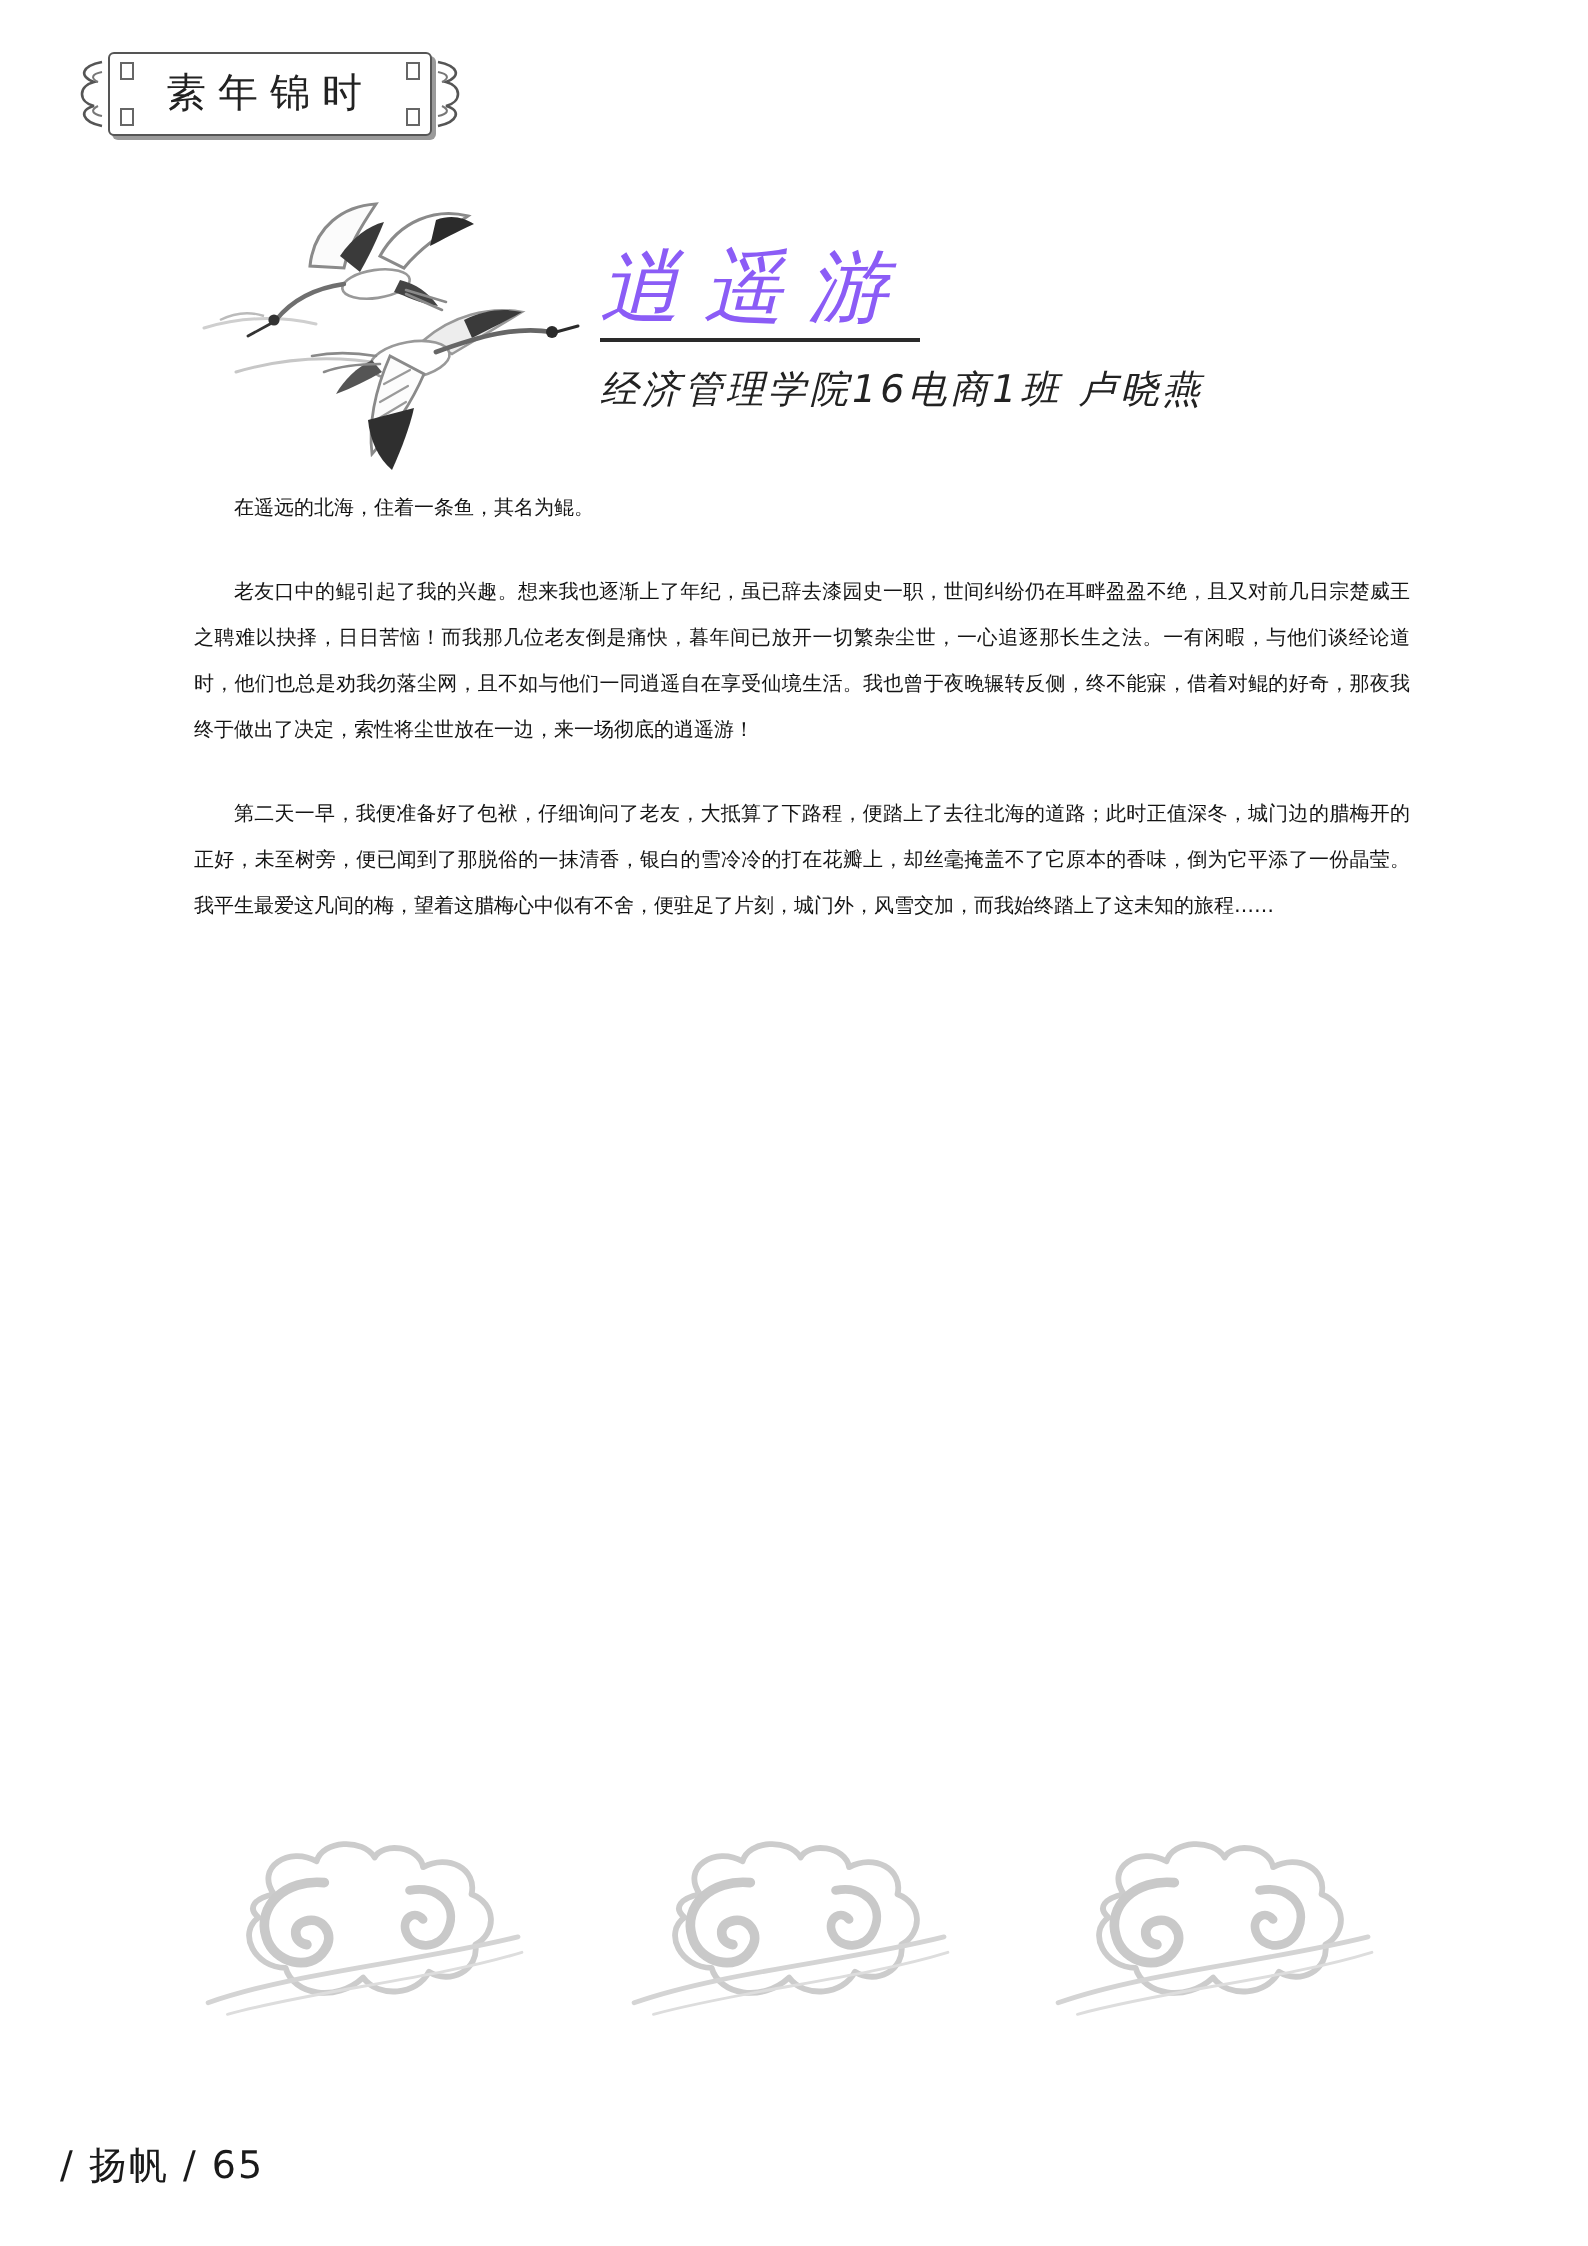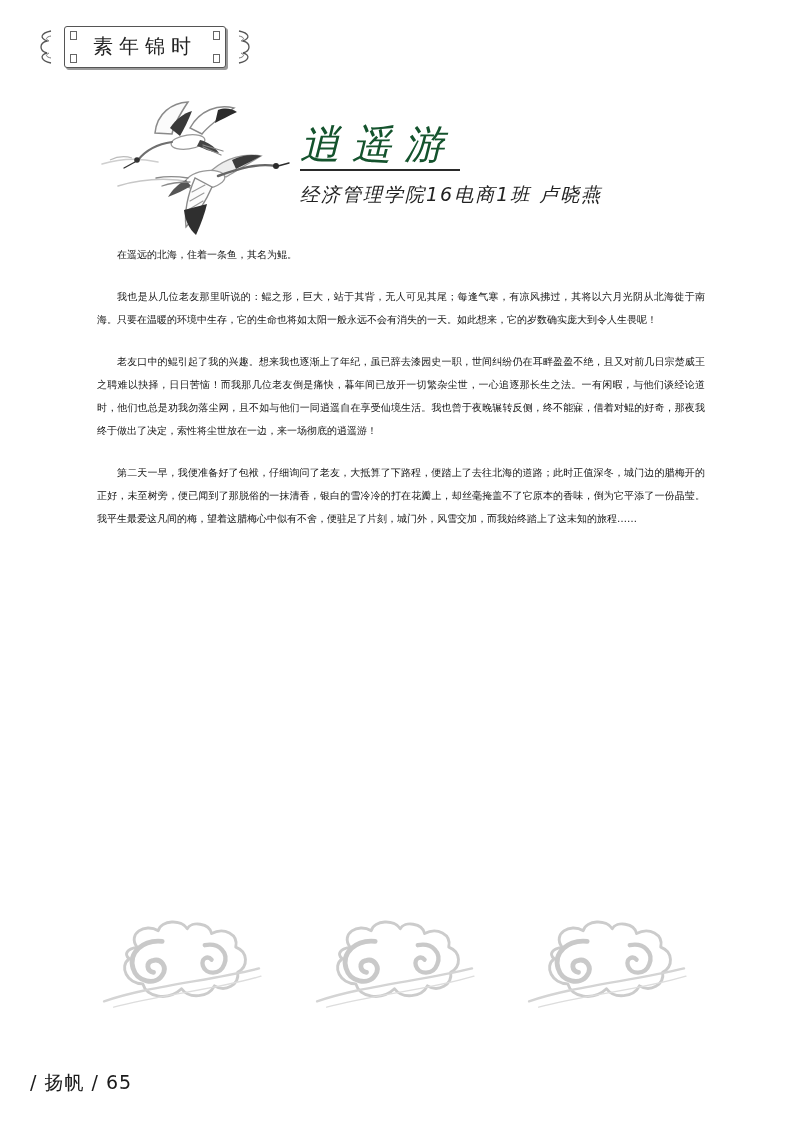--- a/index.html
+++ b/index.html
@@ -13,21 +13,20 @@
     color: #1c1c1c;
   }
 
   
   .banner {
     position: absolute;
     left: 36px;
     top: 26px;
     display: flex;
     align-items: center;
-    gap: 10px;
   }
   .banner-box {
     position: relative;
     border: 1px solid #555;
     border-radius: 3px;
     box-shadow: 2px 2px 0 #9a9a9a;
     background: #fff;
     padding: 6px 28px 7px 28px;
     margin: 0 2px;
   }
@@ -62,21 +61,21 @@
   .title-block {
     position: absolute;
     left: 300px;
     top: 122px;
   }
   .article-title {
     display: inline-block;
     font-size: 40px;
     font-style: italic;
     letter-spacing: 12px;
-    color: #14532d;
+    color: #8b5cf6;
     border-bottom: 2px solid #2a2a2a;
     padding-bottom: 3px;
     padding-right: 4px;
     line-height: 1.1;
   }
   .article-byline {
     margin-top: 11px;
     font-size: 19px;
     font-style: italic;
     letter-spacing: 2px;
@@ -188,21 +187,20 @@
     </svg>
   </div>
 
   <div class="title-block">
     <div class="article-title">逍遥游</div>
     <div class="article-byline">经济管理学院16电商1班 卢晓燕</div>
   </div>
 
   <div class="article-body">
       <p>在遥远的北海，住着一条鱼，其名为鲲。</p>
-      <p>我也是从几位老友那里听说的：鲲之形，巨大，站于其背，无人可见其尾；每逢气寒，有凉风拂过，其将以六月光阴从北海徙于南海。只要在温暖的环境中生存，它的生命也将如太阳一般永远不会有消失的一天。如此想来，它的岁数确实庞大到令人生畏呢！</p>
       <p>老友口中的鲲引起了我的兴趣。想来我也逐渐上了年纪，虽已辞去漆园史一职，世间纠纷仍在耳畔盈盈不绝，且又对前几日宗楚威王之聘难以抉择，日日苦恼！而我那几位老友倒是痛快，暮年间已放开一切繁杂尘世，一心追逐那长生之法。一有闲暇，与他们谈经论道时，他们也总是劝我勿落尘网，且不如与他们一同逍遥自在享受仙境生活。我也曾于夜晚辗转反侧，终不能寐，借着对鲲的好奇，那夜我终于做出了决定，索性将尘世放在一边，来一场彻底的逍遥游！</p>
       <p>第二天一早，我便准备好了包袱，仔细询问了老友，大抵算了下路程，便踏上了去往北海的道路；此时正值深冬，城门边的腊梅开的正好，未至树旁，便已闻到了那脱俗的一抹清香，银白的雪冷冷的打在花瓣上，却丝毫掩盖不了它原本的香味，倒为它平添了一份晶莹。我平生最爱这凡间的梅，望着这腊梅心中似有不舍，便驻足了片刻，城门外，风雪交加，而我始终踏上了这未知的旅程……</p>
     </div>
 
   <div class="clouds-row">
     <svg class="cloud-motif" width="165" height="92" viewBox="0 0 170 95">
         <use href="#cloud-sym"></use>
       </svg>
     <svg class="cloud-motif" width="165" height="92" viewBox="0 0 170 95">
         <use href="#cloud-sym"></use>

